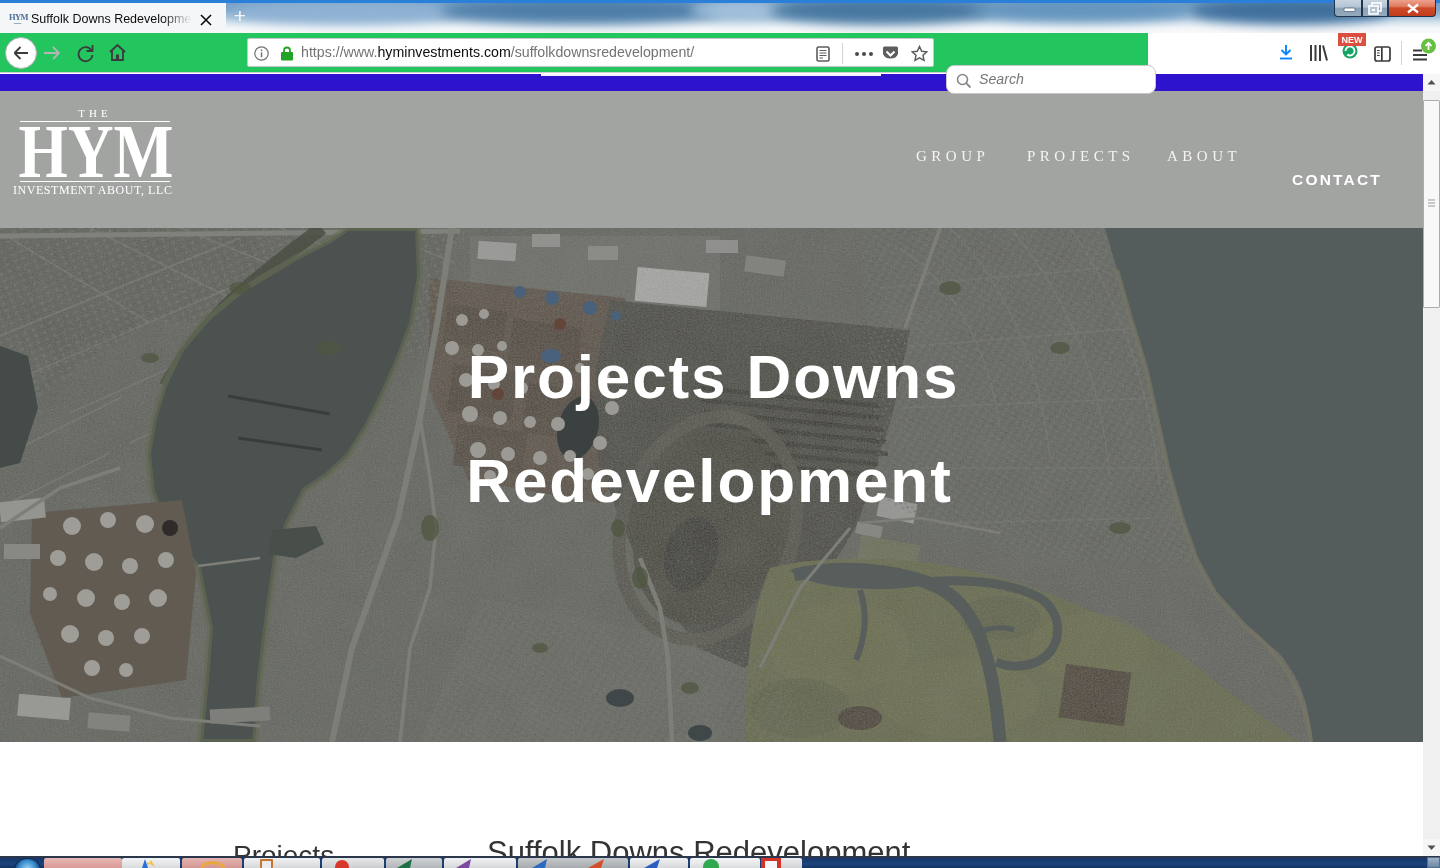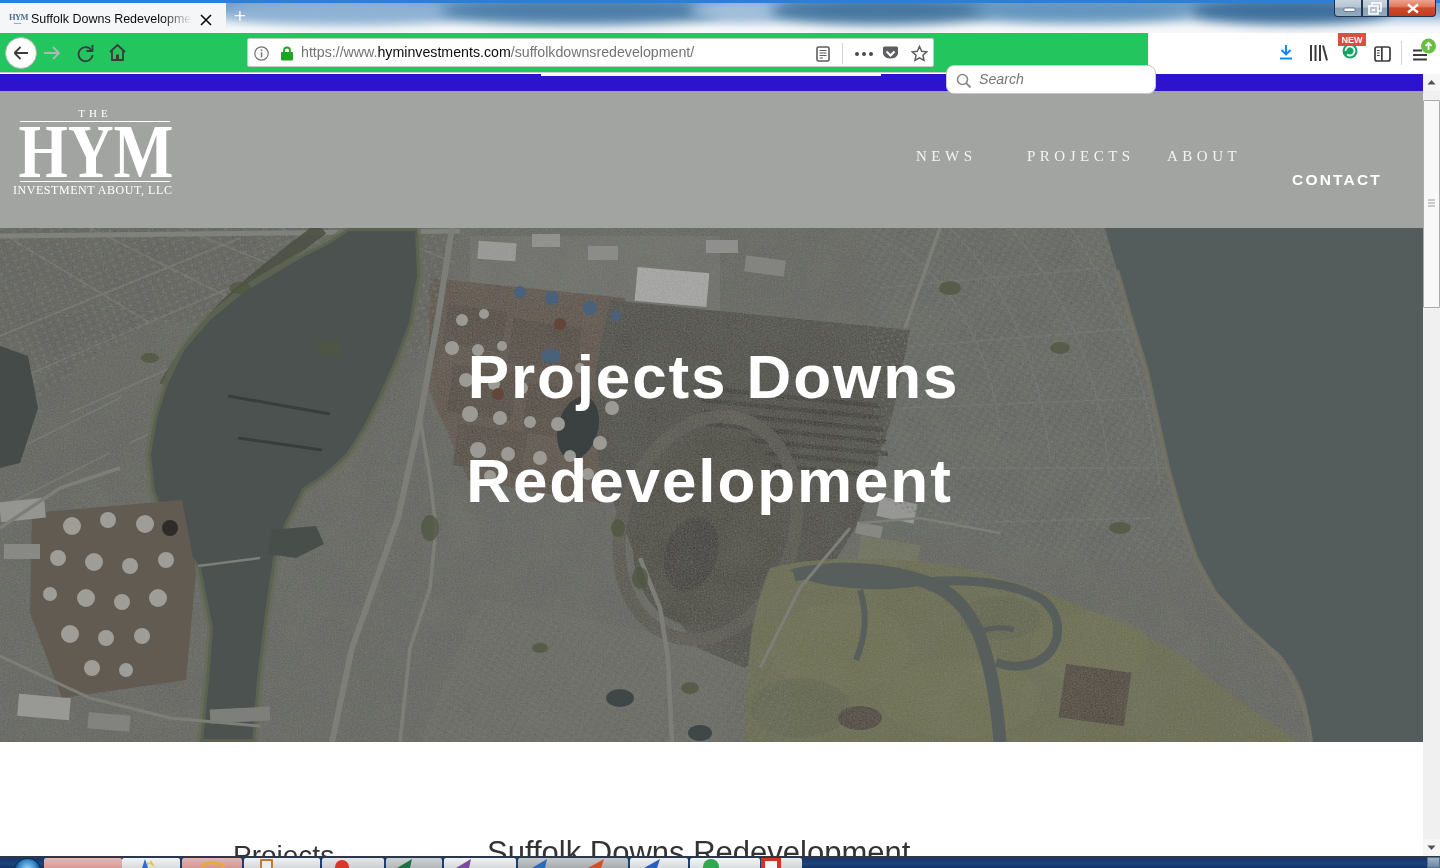--- a/index.html
+++ b/index.html
@@ -190,21 +190,21 @@
         <div id="whiteline"></div>
       </div>
     <div id="siteheader">
       <div id="logo">
         <div class="the">THE</div>
         <div class="r1"></div>
         <div class="hym">HYM</div>
         <div class="r2"></div>
         <div class="sub">INVESTMENT ABOUT, LLC</div>
       </div>
-      <div class="navserif" style="left:916px">NEWS</div>
+      <div class="navserif" style="left:916px">GROUP</div>
       <div class="navserif" style="left:1027px">PROJECTS</div>
       <div class="navserif" style="left:1167px">ABOUT</div>
       <div id="nav-contact">CONTACT</div>
     </div>
     <div id="hero">
     <svg width="1423" height="514" viewBox="0 0 1423 514">
       <defs>
         <filter id="noise" x="0" y="0" width="100%" height="100%">
           <feTurbulence type="fractalNoise" baseFrequency="0.65" numOctaves="3" seed="11"></feTurbulence>
           <feColorMatrix type="matrix" values="0 0 0 0 0.32  0 0 0 0 0.33  0 0 0 0 0.30  0.75 0.75 0.75 0 -0.65"></feColorMatrix>

